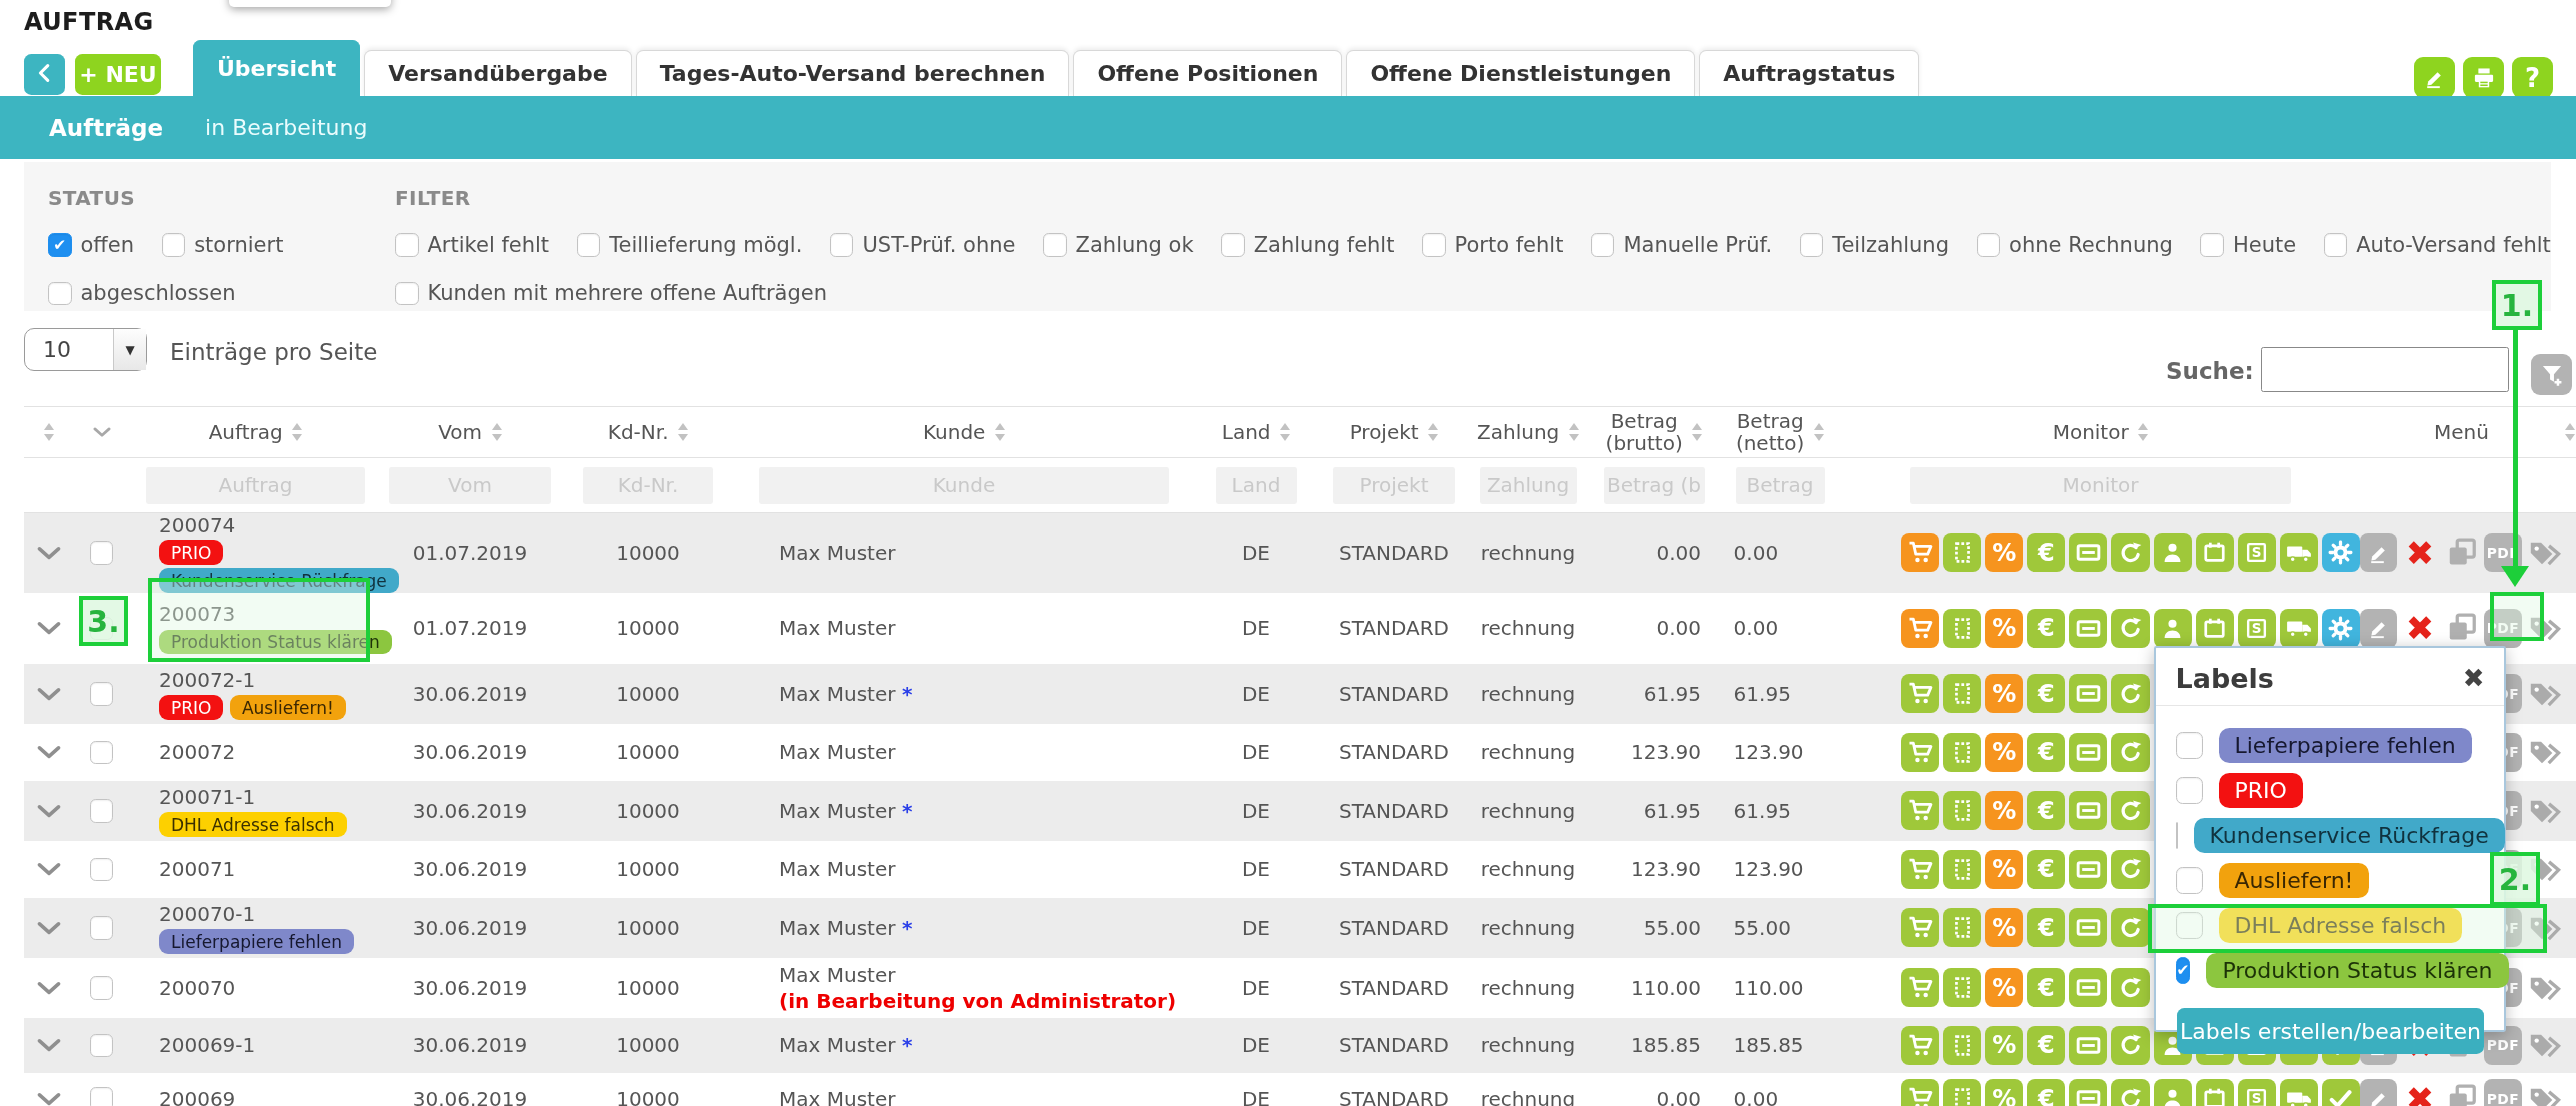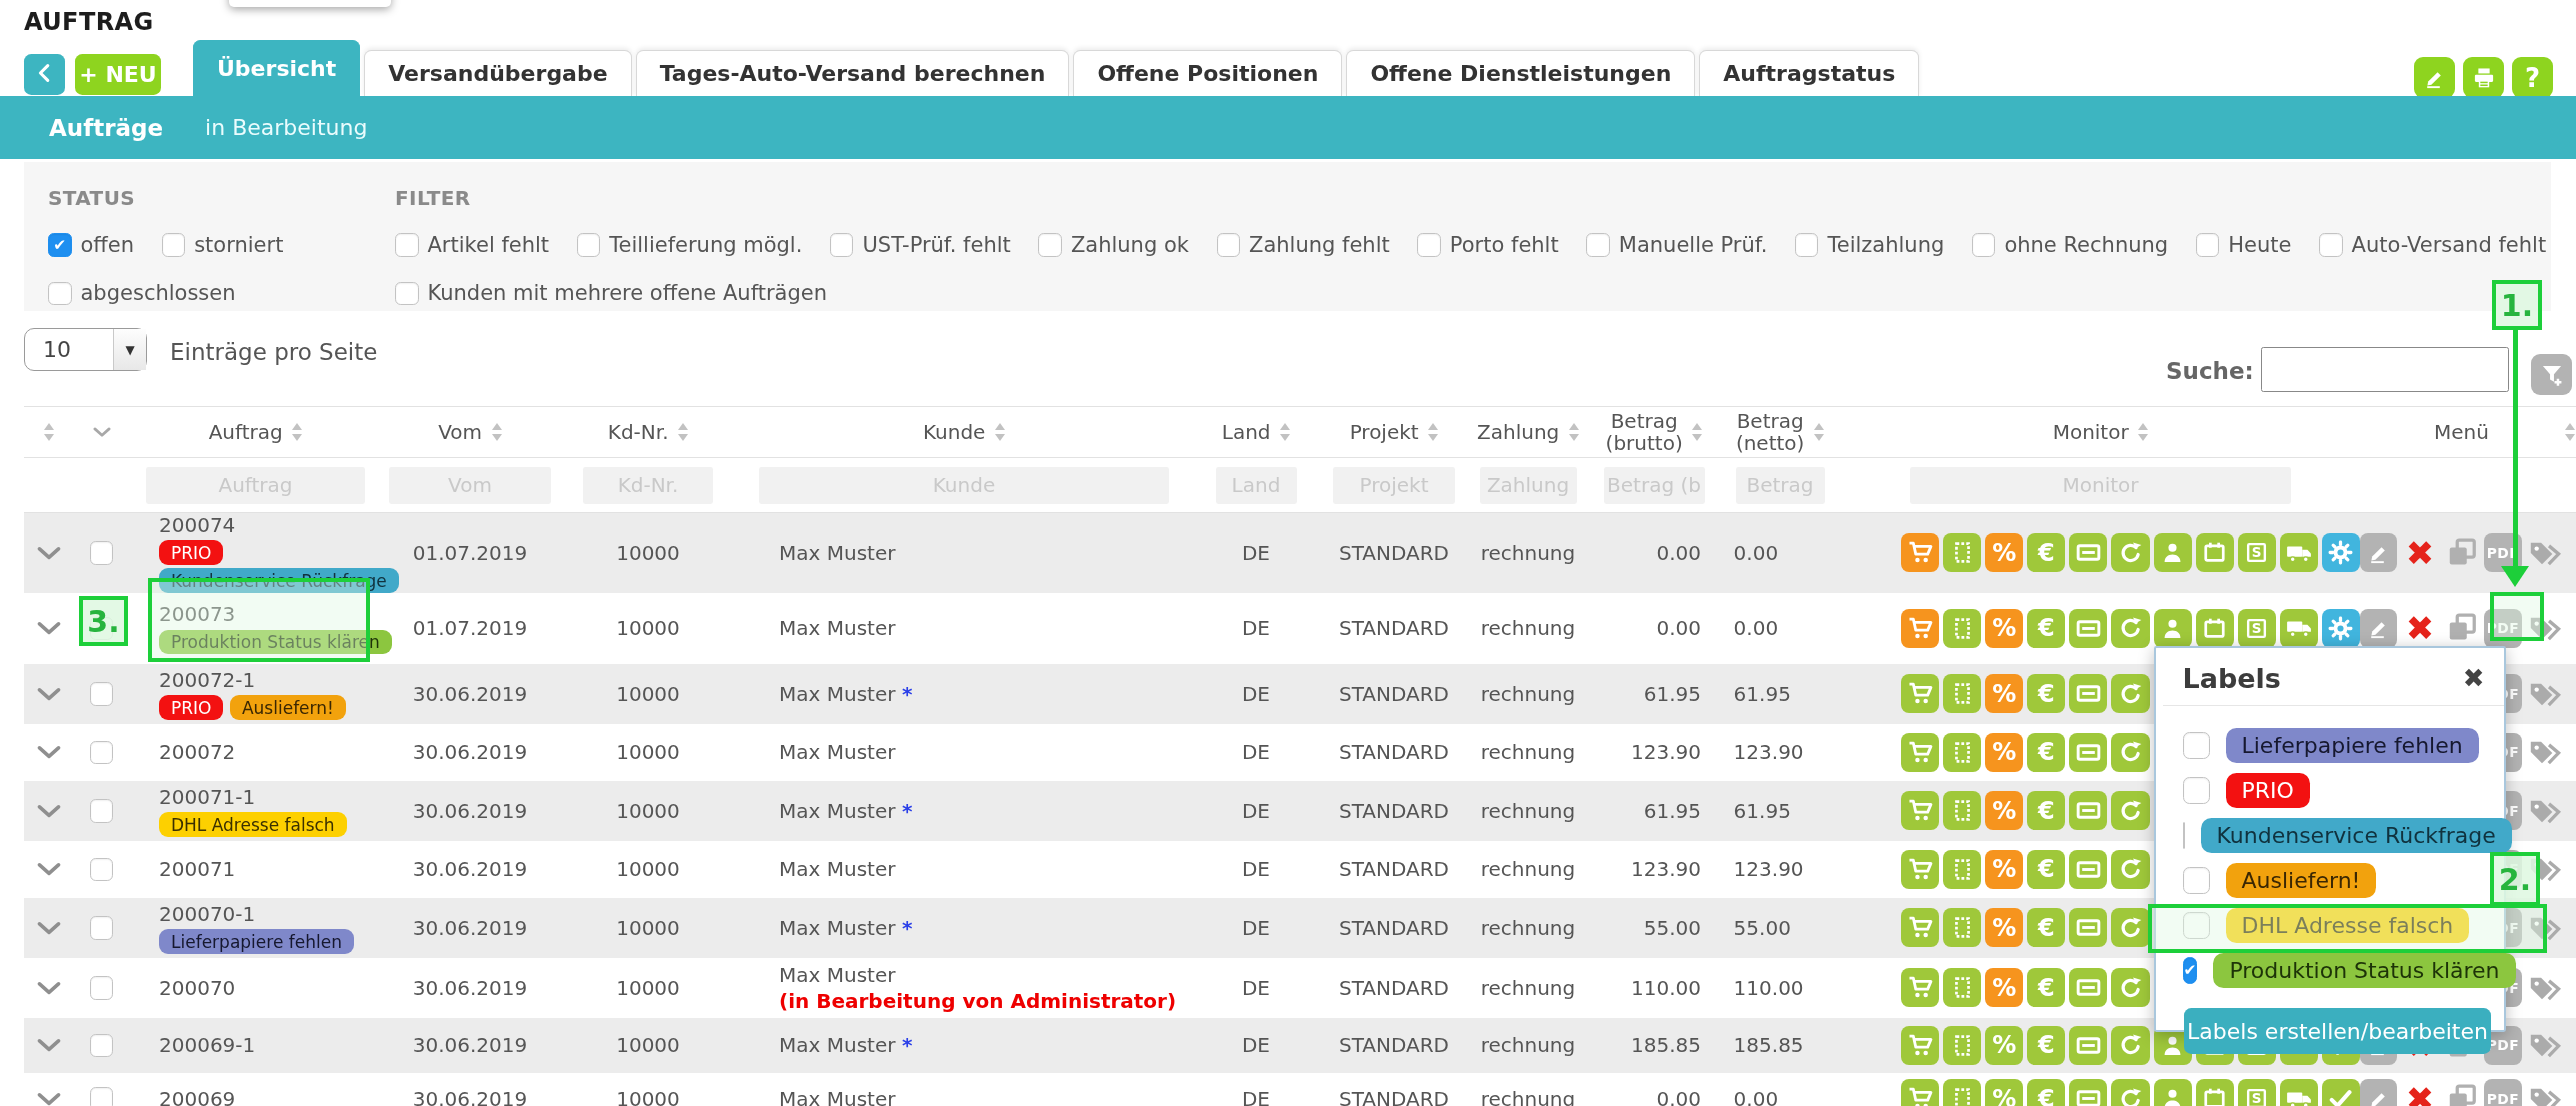--- a/index.html
+++ b/index.html
@@ -91,21 +91,21 @@
   .tile{width:39px;height:39px;border-radius:8px;display:flex;align-items:center;justify-content:center;cursor:pointer;}
   .t-green{background:#9fc83a;} .t-orange{background:#f6941e;} .t-blue{background:#41b5de;} .t-gray{background:#b3b3b3;}
   .gtxt{color:#fff;font-size:24px;font-weight:bold;}
   .pdftxt{color:#fff;font-size:13.8px;font-weight:bold;letter-spacing:0.4px;}
   .xmark{color:#e5231b;font-size:34px;font-weight:bold;line-height:1;}
   .mi{width:39px;height:39px;display:flex;align-items:center;justify-content:center;cursor:pointer;}
   .chev{cursor:pointer;display:flex;align-items:center;justify-content:center;}
 
   
   .popup{left:2154px;top:646px;width:352px;height:386px;background:#fff;border:2.4px solid #a9c7dd;border-radius:2.4px;
-     box-shadow:0 3.2px 16px rgba(0,0,0,.25);box-sizing:border-box;z-index:40;padding-left:7px;}
+     box-shadow:0 3.2px 16px rgba(0,0,0,.25);box-sizing:border-box;z-index:40;}
   .popup-head{display:flex;align-items:center;justify-content:space-between;padding:14.6px 19.5px 11.4px 19.5px;
      border-bottom:0.8px solid #e6e6e6;}
   .popup-title{font-size:27px;font-weight:bold;color:#3c3c3c;}
   .popup-close{font-size:26px;color:#444;cursor:pointer;}
   .popup-items{padding:13px 19.5px 0 19.5px;}
   .pitem{display:flex;align-items:center;gap:16px;margin:8px 0;height:37px;}
   .pitem .cbox{width:27px;height:27px;border-radius:6.5px;}
   .pitem .pill{font-size:22px;padding:4.9px 16px;border-radius:10.5px;}
   .popup-btn{margin:19.5px 0 0 21px;width:307px;background:#3bafbf;color:#fff;font-size:22px;border-radius:7.3px;
      padding:10.5px 0;text-align:center;cursor:pointer;}
@@ -195,21 +195,21 @@
             <span class="cb-item">
               <span class="cbox"></span>
               <span>Artikel fehlt</span>
             </span>
             <span class="cb-item">
               <span class="cbox"></span>
               <span>Teillieferung mögl.</span>
             </span>
             <span class="cb-item">
               <span class="cbox"></span>
-              <span>UST-Prüf. fehlt</span>
+              <span>UST-Prüf. ohne</span>
             </span>
             <span class="cb-item">
               <span class="cbox"></span>
               <span>Zahlung ok</span>
             </span>
             <span class="cb-item">
               <span class="cbox"></span>
               <span>Zahlung fehlt</span>
             </span>
             <span class="cb-item">

